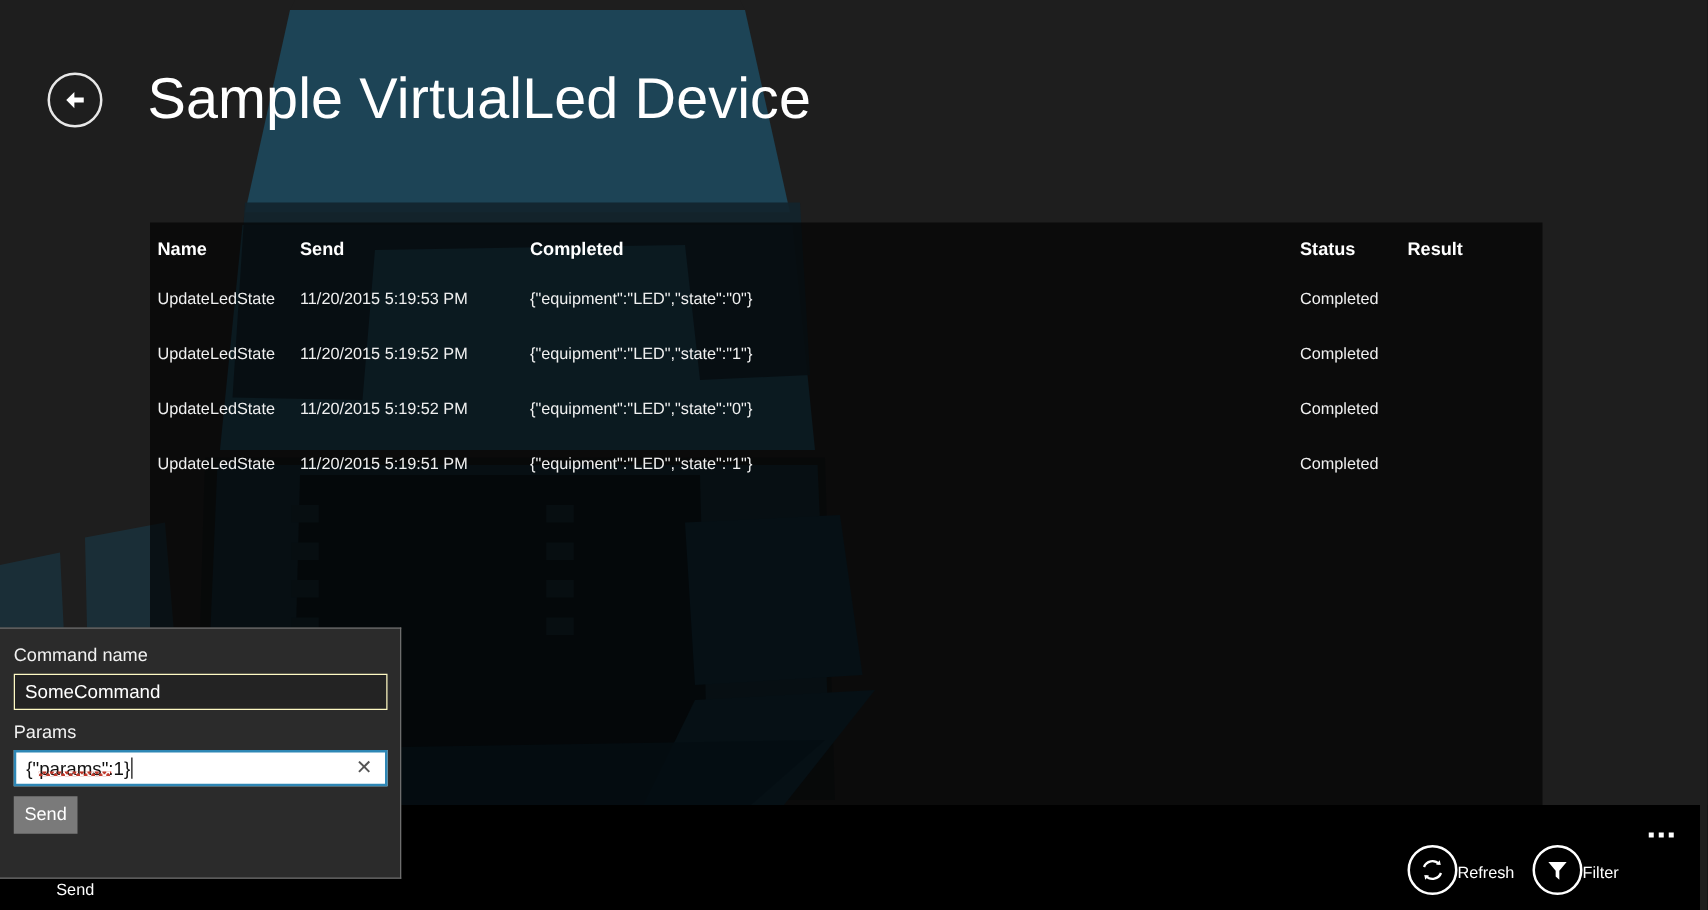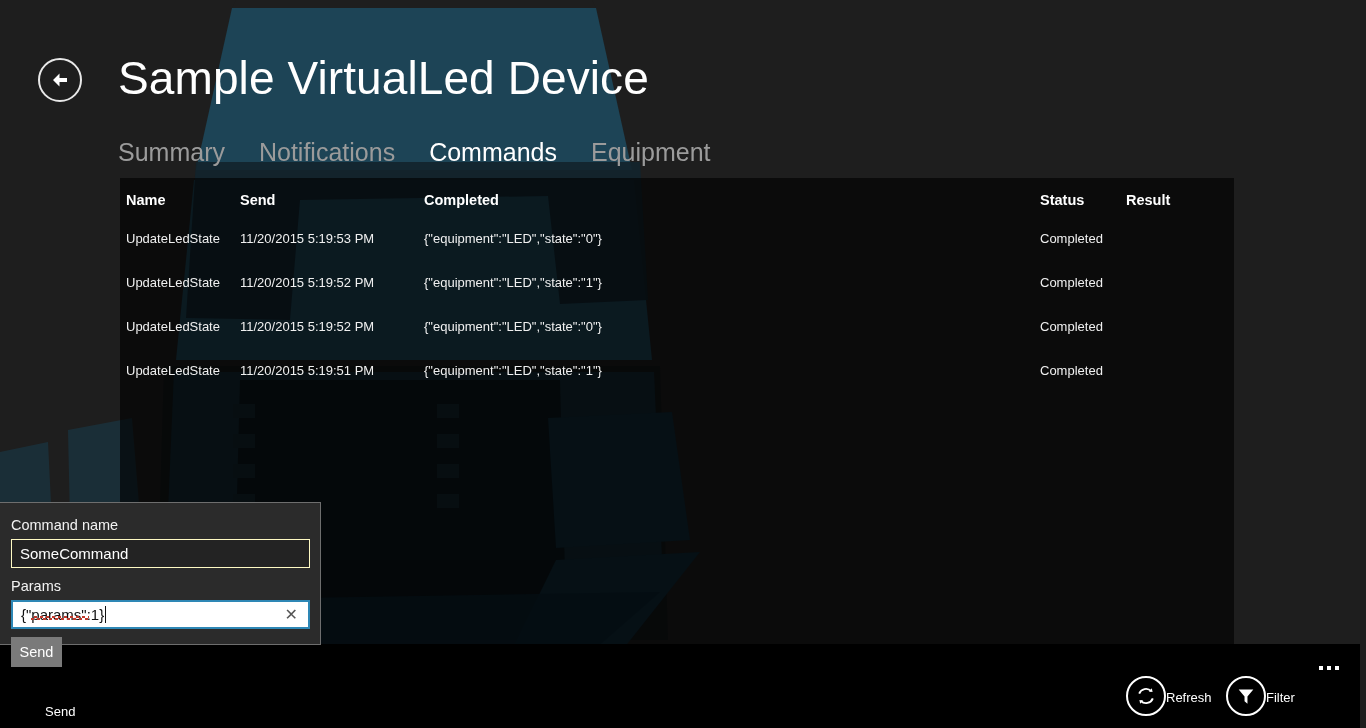--- a/index.html
+++ b/index.html
@@ -120,21 +120,21 @@
   .col-status { width: 86px; }
   .col-result { width: 120px; }
 
   .pad-left { padding-left: 6px !important; }
 
   
   .flyout {
     position: absolute;
     left: 0; top: 502px;
     width: 321px;
-    height: 143px;
+    height: 201px;
     background: #2b2b2b;
     border: 1px solid #6e6e6e;
     border-left: none;
     z-index: 30;
     padding: 12px 11px 0 11px;
   }
 
   .fly-label {
     font-size: 14.5px;
     color: #f2f2f2;
@@ -351,26 +351,20 @@
     <div class="back-btn">
       <span>
         <svg viewBox="0 0 24 24" xmlns="http://www.w3.org/2000/svg">
           <path d="M11.5 5.5 L5 12 L11.5 18.5 L11.5 14 L19 14 L19 10 L11.5 10 Z" fill="#ffffff"></path>
         </svg>
       </span>
     </div>
 
     <div class="page-title">Sample VirtualLed Device</div>
 
-    <div class="tabs">
-      <div class="tab">Summary</div>
-      <div class="tab">Notifications</div>
-      <div class="tab active">Commands</div>
-      <div class="tab">Equipment</div>
-    </div>
   </div>
 
   <div class="table-panel">
     <table class="tbl">
       <colgroup>
         <col class="col-name">
           <col class="col-time">
           <col class="col-params">
         <col class="col-status">
           <col class="col-result">

